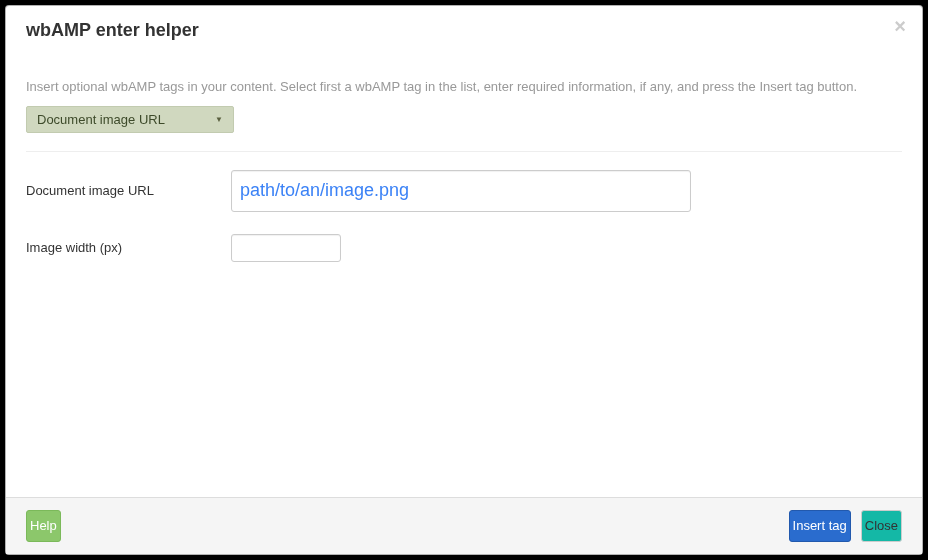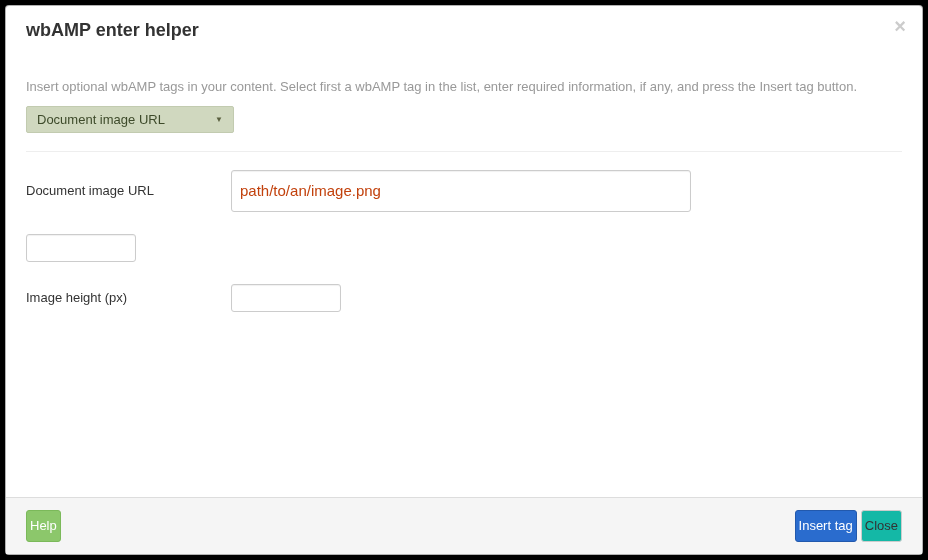--- a/index.html
+++ b/index.html
@@ -89,22 +89,22 @@
     width: 205px;
     font-size: 13px;
     color: #333;
   }
   .input-lg {
     width: 460px;
     height: 28px;
     border: 1px solid #ccc;
     border-radius: 3px;
     padding: 20px 8px;
-    font-size: 15px;
-    color: #c2410c;
+    font-size: 18px;
+    color: #3b82f6;
     box-shadow: inset 0 1px 1px rgba(0,0,0,0.06);
   }
   .input-sm {
     width: 110px;
     height: 28px;
     border: 1px solid #ccc;
     border-radius: 3px;
     padding: 4px 8px;
     font-size: 13px;
     color: #555;
@@ -134,21 +134,21 @@
   .btn-primary {
     background: #2a6cce;
     border-color: #2259ad;
     color: #fff;
   }
   .btn-default {
     background: #14b8a6;
     border-color: #ccc;
     color: #333;
   }
-  .footer-right { margin-left: auto; display: flex; gap: 4px; }
+  .footer-right { margin-left: auto; display: flex; gap: 10px; }
 </style>
 </head>
 <body>
 
 <div class="modal">
   <div class="modal-header">
     <h3 class="modal-title">wbAMP enter helper</h3>
     <button class="close-x">×</button>
   </div>
 
@@ -160,27 +160,24 @@
     </div>
 
     <hr class="sep">
 
     <div class="form-row">
       <label class="form-label">Document image URL</label>
       <input type="text" class="input-lg" value="path/to/an/image.png" style="">
     </div>
 
     <div class="form-row">
+      <label class="form-label">Image width (px)</label>
       <input type="text" class="input-sm" value="" style="">
     </div>
 
-    <div class="form-row">
-      <label class="form-label">Image height (px)</label>
-      <input type="text" class="input-sm" value="" style="">
-    </div>
   </div>
 
   <div class="modal-footer">
     <button class="btn btn-help">Help</button>
     <div class="footer-right">
       <button class="btn btn-primary">Insert tag</button>
       <button class="btn btn-default">Close</button>
     </div>
   </div>
 </div>

